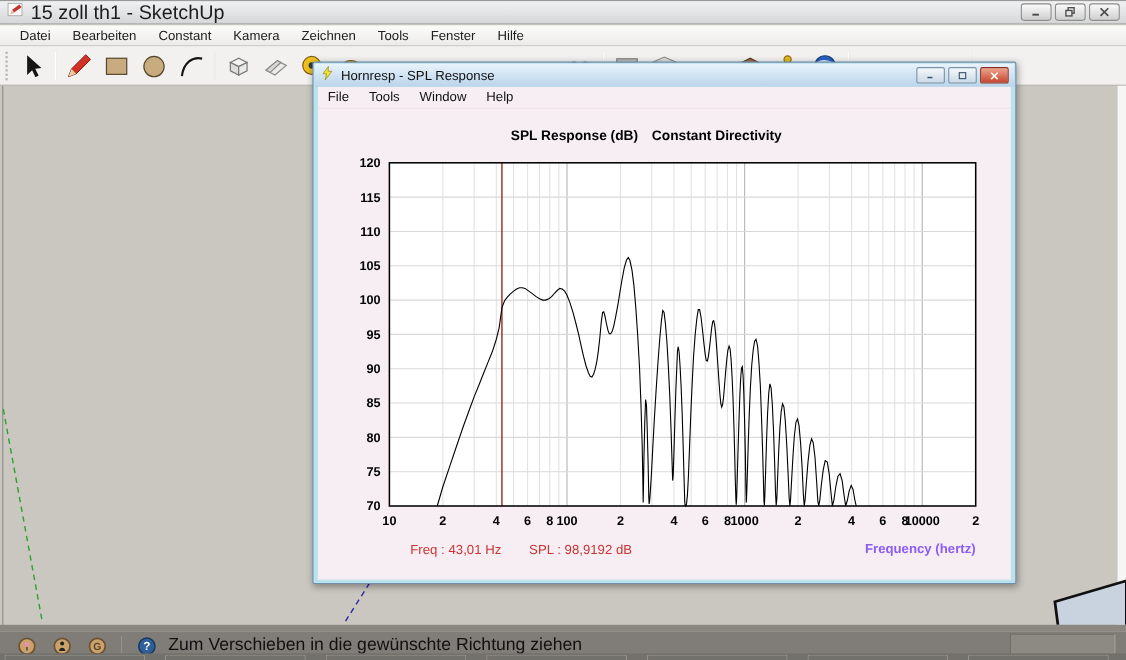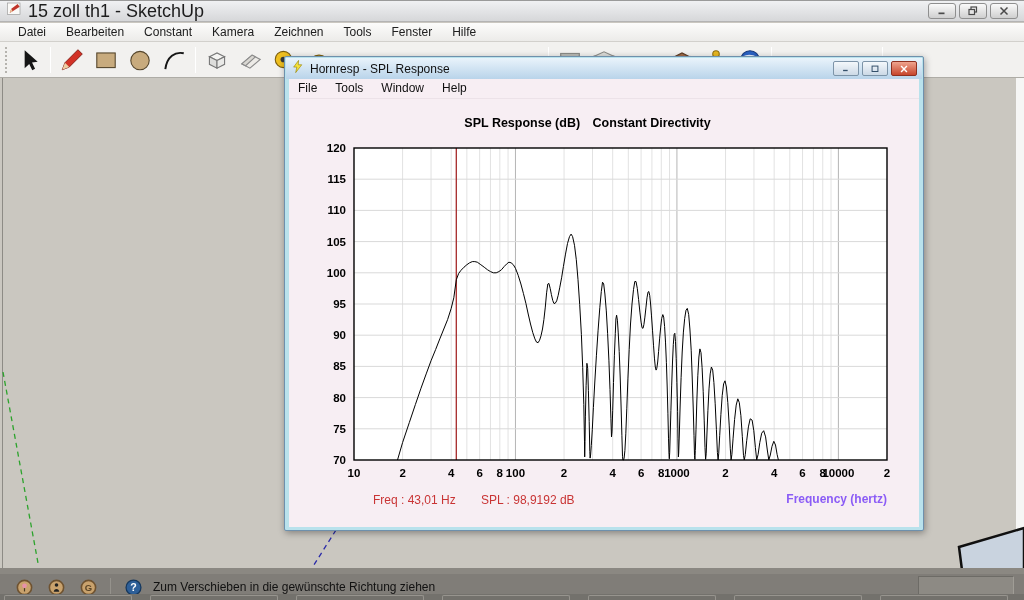--- a/index.html
+++ b/index.html
@@ -31,21 +31,21 @@
   .canvas-edge-left{position:absolute;left:2px;top:0;width:1px;height:490px;background:#8d8b85;}
   .white-strip{position:absolute;left:1016px;top:0;width:8px;height:490px;background:#f6f6f5;}
   .axis-line{position:absolute;pointer-events:none;}
 
   
   .su-statusdivider{position:absolute;left:0;top:568px;width:1024px;height:6px;background:#8b8882;}
   .su-statusbar{position:absolute;left:0;top:574px;width:1024px;height:26px;background:#807d78;
     display:flex;align-items:center;padding-left:8px;}
   .sb-icon{width:20px;height:20px;margin:0 6px;display:flex;align-items:center;justify-content:center;}
   .sb-sep{width:1px;height:18px;background:#6b6964;border-right:1px solid #95928c;margin:0 6px;}
-  .sb-hint{font-size:12px;color:#111;margin-left:4px;}
+  .sb-hint{font-size:16px;color:#111;margin-left:4px;}
   .measure-wrap{position:absolute;right:10px;top:576px;display:flex;align-items:center;height:22px;}
   .measure-label{font-size:12px;color:#111;background:#8a8780;border:1px solid #9c9992;
     border-right:none;padding:3px 24px 3px 24px;}
   .measure-field{width:96px;height:22px;background:#8d8a84;border:1px solid #6d6b66;
     border-bottom-color:#a09d96;border-right-color:#a09d96;}
   .taskbar{position:absolute;left:0;top:594px;width:1024px;height:6px;background:#73716c;}
   .task-slot{position:absolute;top:1px;height:5px;width:128px;border:1px solid #97948e;border-bottom:none;border-radius:2px 2px 0 0;}
 
   .watermark{position:absolute;left:136px;top:561px;width:800px;font-size:23px;color:#efefef;
     opacity:.78;white-space:nowrap;z-index:50;pointer-events:none;letter-spacing:.2px;}

